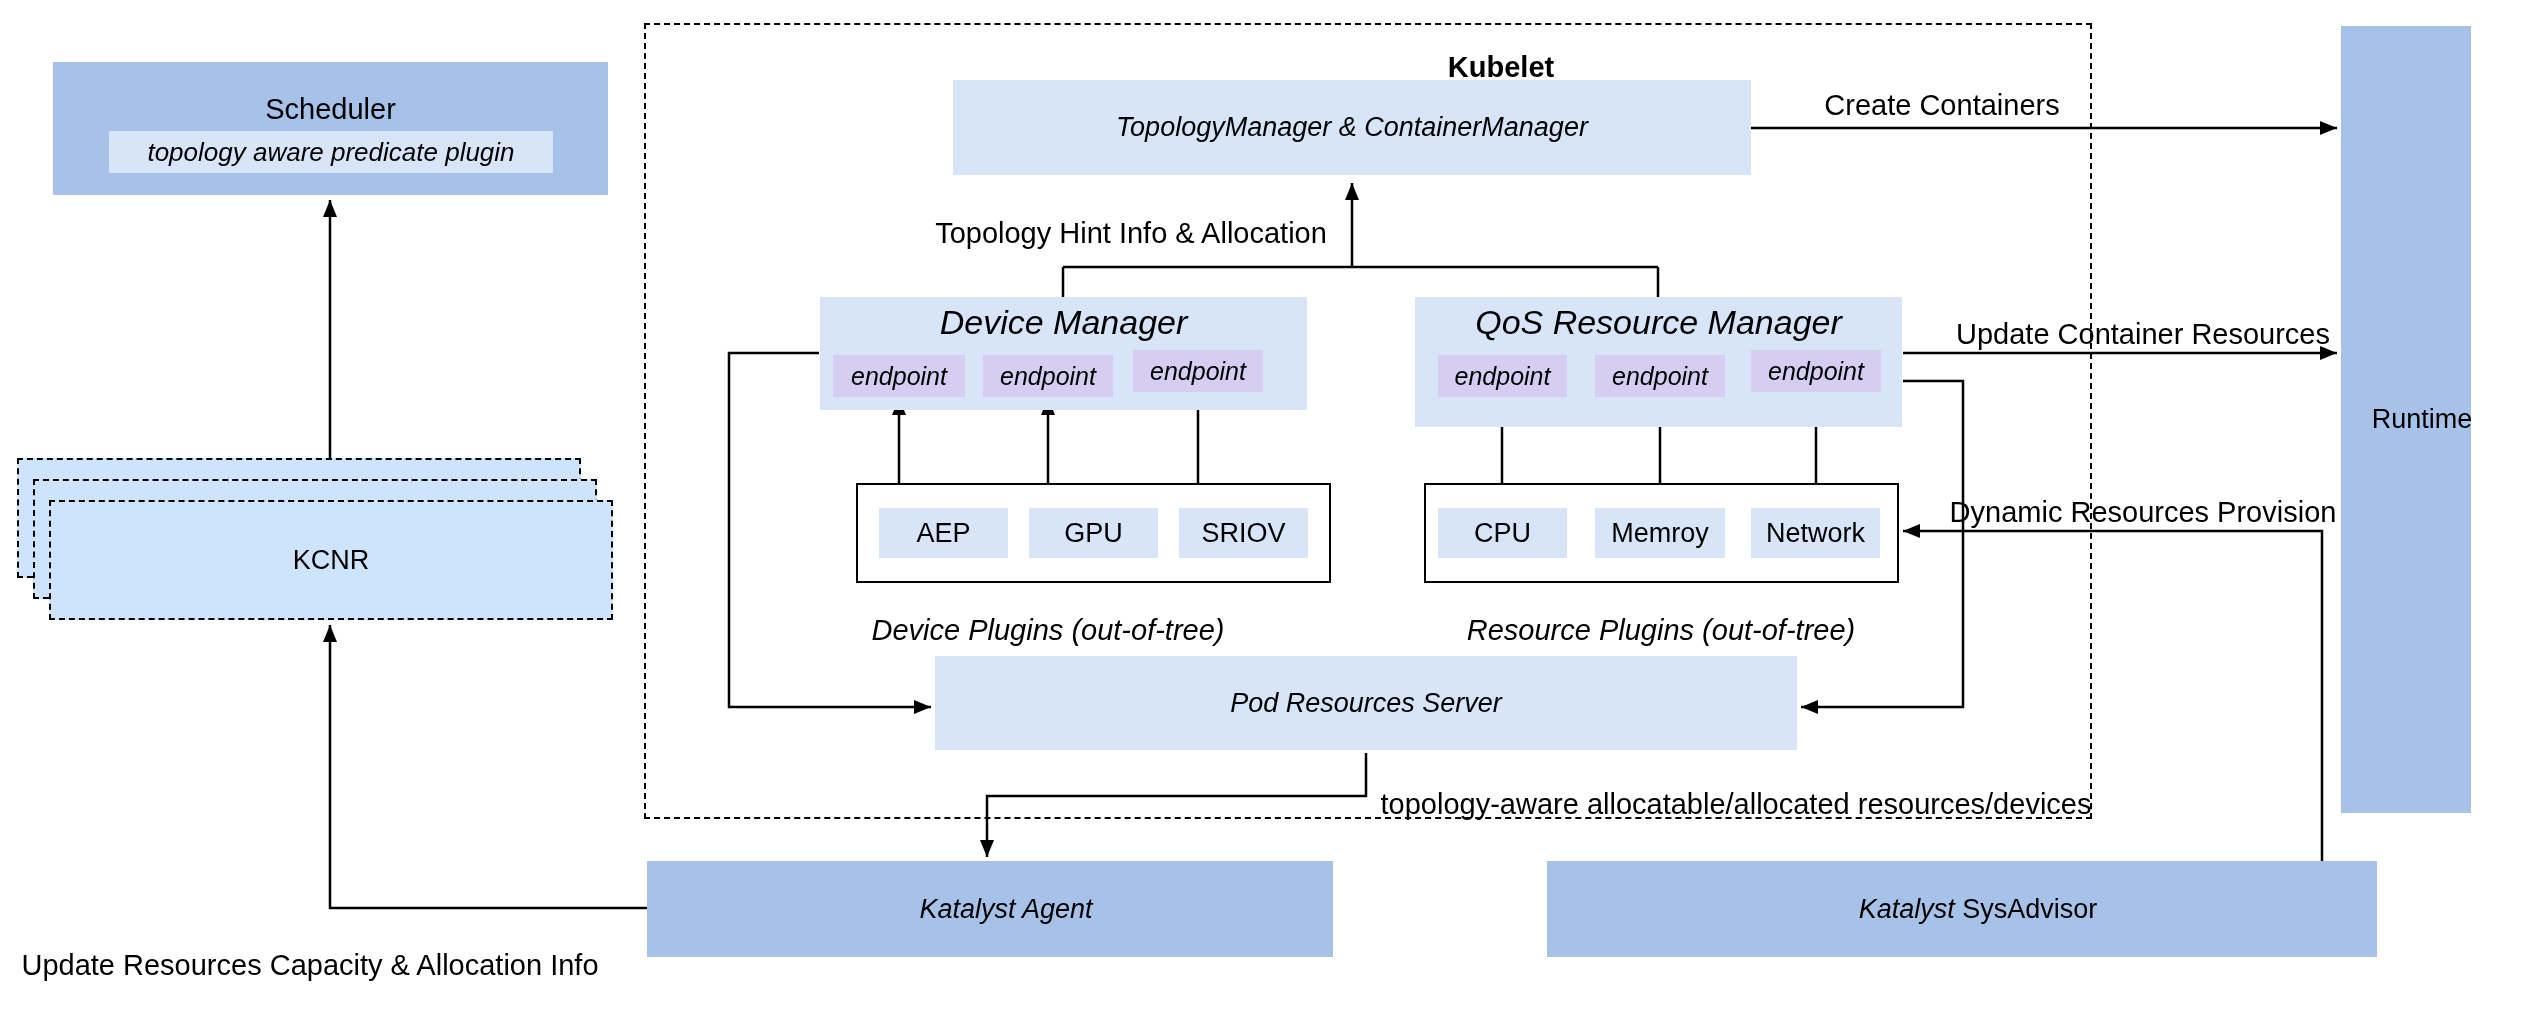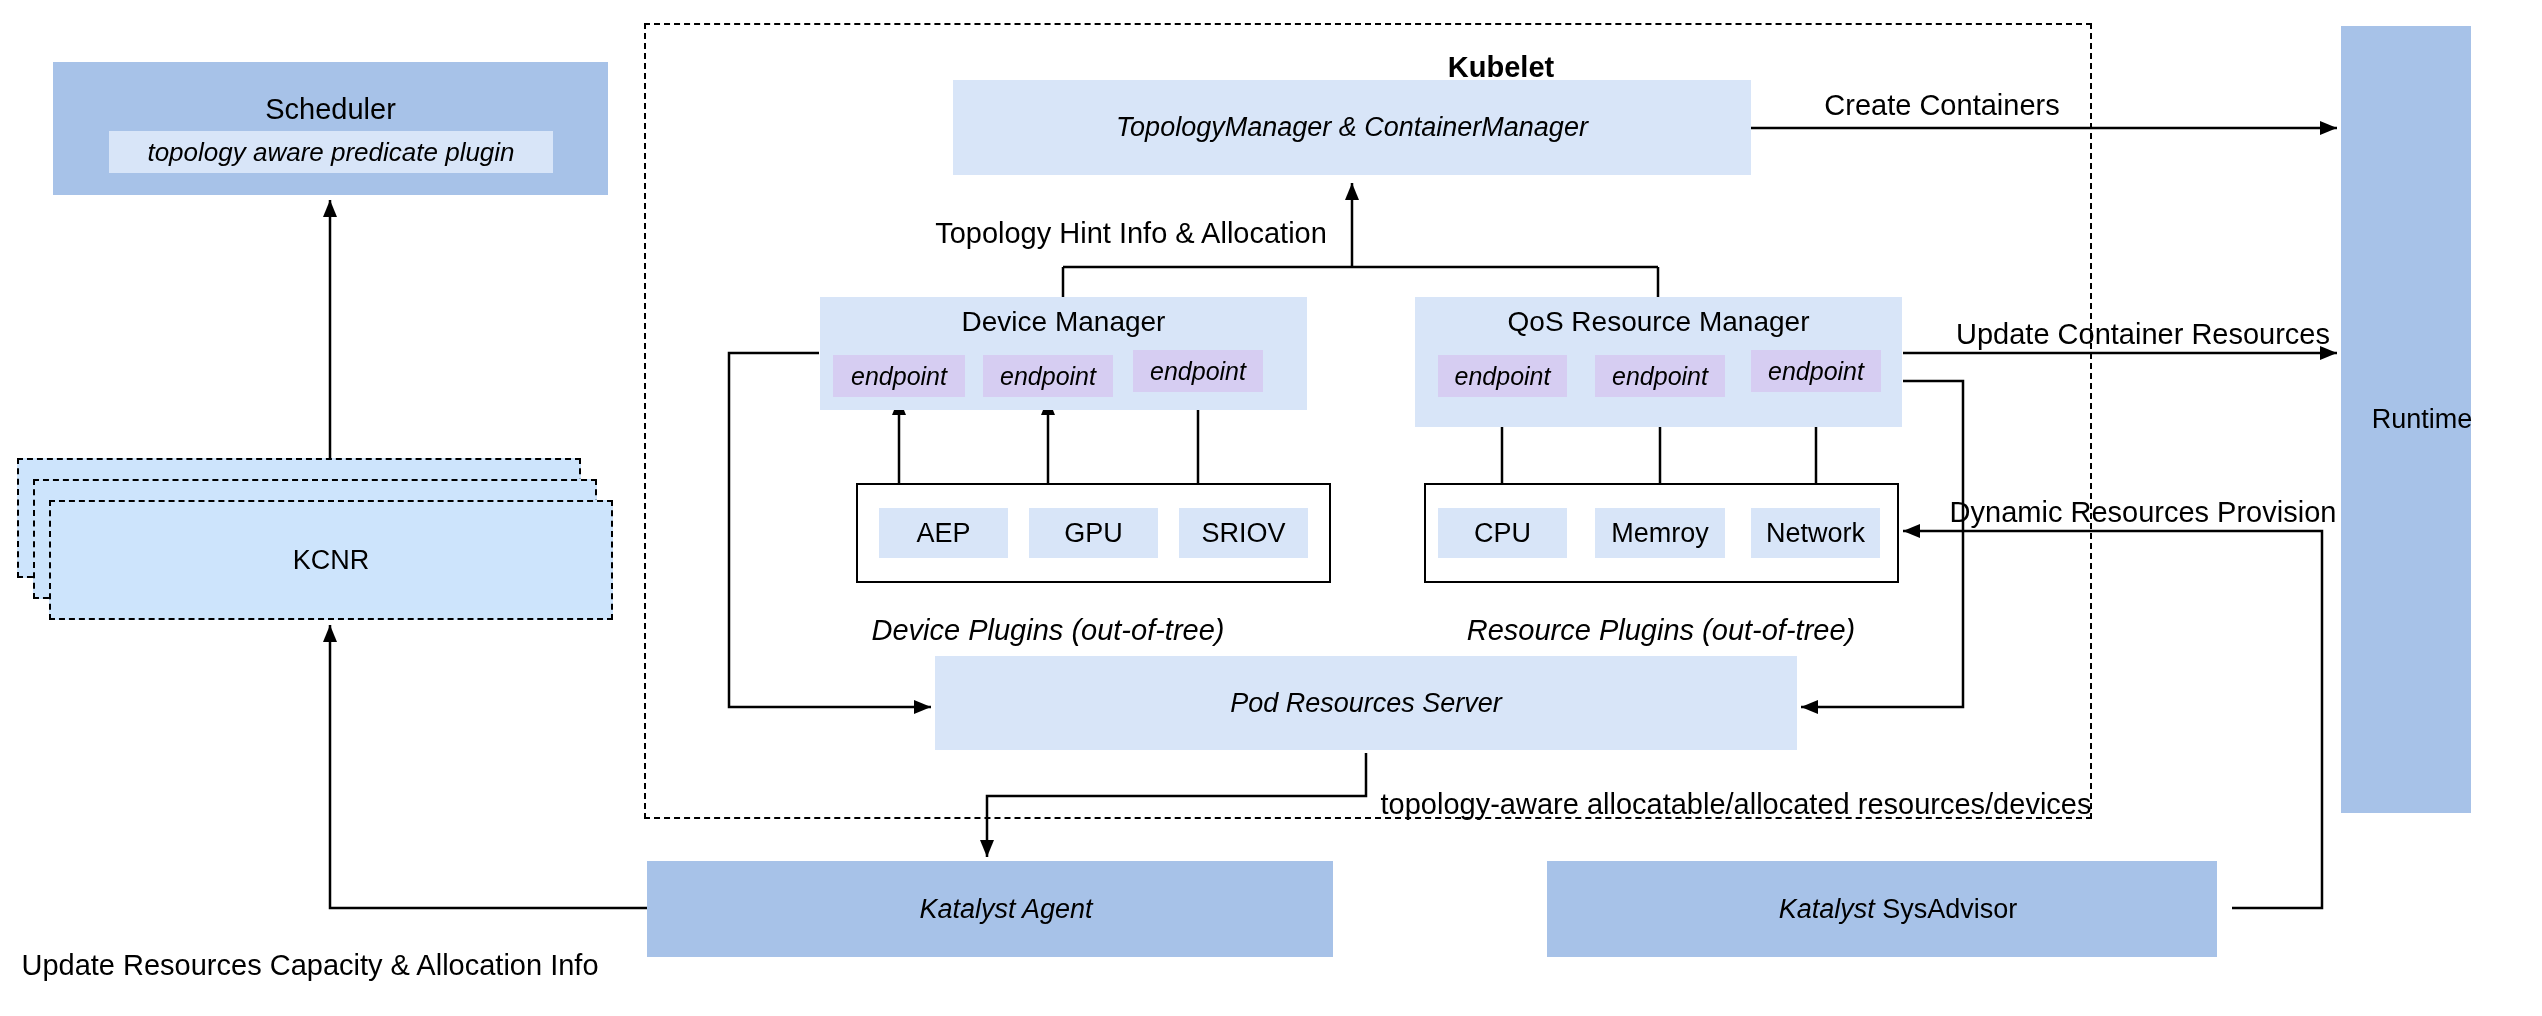--- a/index.html
+++ b/index.html
@@ -8,21 +8,21 @@
   #wires{position:absolute;left:0;top:0;}
   .box{position:absolute;box-sizing:border-box;}
   .medium{background:var(--medium_blue,#a7c2e8);padding-left:32px;}
   .light{background:var(--light_blue,#d8e5f8);}
   .lav{background:var(--lavender,#d6cdf2);}
   .kcnr{background:var(--kcnr_blue,#cde4fc);border:2px dashed #000;}
   .frame{background:#ffffff;border:2px solid #000;}
   .dashed-container{border:2px dashed #000;background:transparent;}
   .center{display:flex;align-items:center;justify-content:center;}
   .label{position:absolute;transform:translate(-50%,-50%);white-space:nowrap;font-size:29px;margin-top:12px;}
-  .box-title{position:absolute;top:25px;left:50%;transform:translate(-50%,-50%);white-space:nowrap;font-size:28px;}
+  .box-title{position:absolute;top:25px;left:50%;transform:translate(-50%,-50%);white-space:nowrap;font-size:34px;font-style:italic;}
   .it{font-style:italic;}
   .b{font-weight:bold;}
   .fs26{font-size:26px;}
   .fs27{font-size:27px;}
   .ep{font-size:25px;font-style:italic;}
 </style>
 </head>
 <body>
 
 <div id="canvas">
@@ -144,21 +144,21 @@
   </div>
 
   <div class="box medium center" style="left:2341px;top:26px;width:130px;height:787px;">
     <span class="fs27">Runtime</span>
   </div>
 
   <div class="box medium center" style="left:647px;top:861px;width:686px;height:96px;">
     <span class="it fs27">Katalyst Agent</span>
   </div>
 
-  <div class="box medium center" style="left:1547px;top:861px;width:670px;height:96px;">
+  <div class="box medium center" style="left:1547px;top:861px;width:830px;height:96px;">
     <span class="fs27">
       <span class="it">Katalyst</span><span> SysAdvisor</span>
     </span>
   </div>
 
   <div class="label" style="left:1942px;top:93px;">Create Containers</div>
   <div class="label" style="left:1131px;top:221px;">Topology Hint Info &amp; Allocation</div>
   <div class="label" style="left:2143px;top:322px;">Update Container Resources</div>
   <div class="label" style="left:2143px;top:500px;">Dynamic Resources Provision</div>
   <div class="label" style="left:1736px;top:792px;">topology-aware allocatable/allocated resources/devices</div>

